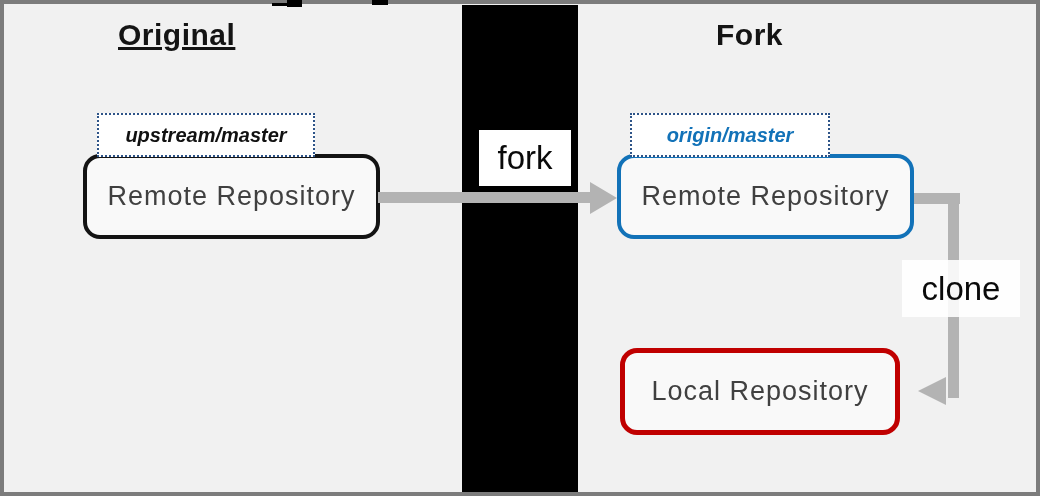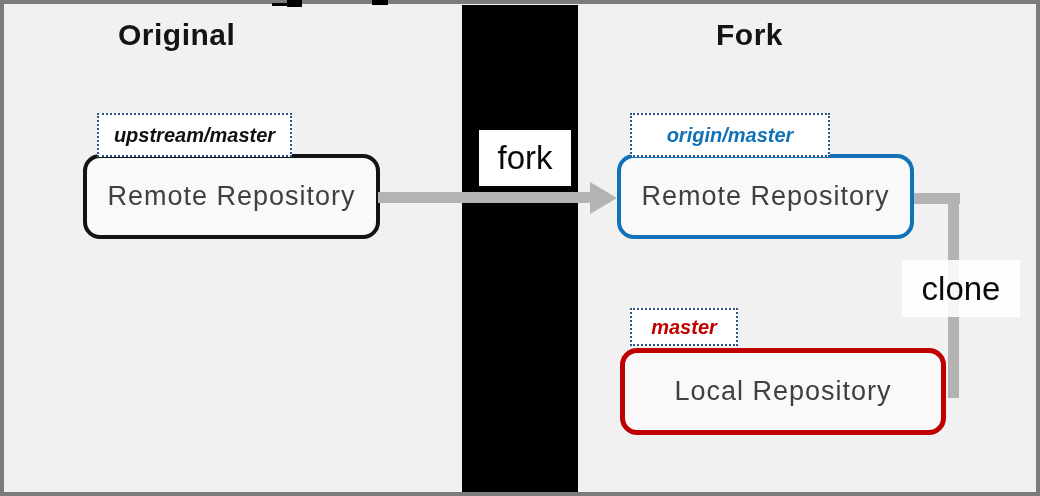--- a/index.html
+++ b/index.html
@@ -4,28 +4,28 @@
 <style>
   html,body{margin:0;padding:0;background:#fff;font-family:"Liberation Sans",sans-serif;}
   #stage{position:relative;width:1040px;height:496px;overflow:hidden;background:#fff;}
   .frame{position:absolute;left:0;top:0;right:0;bottom:0;background:#f1f1f1;border:4px solid #7c7c7c;box-sizing:border-box;}
   .black-bar{position:absolute;left:462px;top:5px;width:116px;height:487px;background:#000;}
   .frag{position:absolute;background:#000;}
   .frag1{left:272px;top:3px;width:22px;height:3px;}
   .frag2{left:287px;top:0;width:15px;height:7px;}
   .frag3{left:372px;top:0;width:16px;height:5px;}
   .heading{position:absolute;top:18px;font-size:30px;font-weight:600;color:#141414;letter-spacing:0.5px;}
-  .heading-original{left:118px;}
+  .heading-original{left:118px;text-decoration:underline;}
   .heading-fork{left:716px;}
   .repo-box{position:absolute;box-sizing:border-box;border-radius:17px;background:#f9f9f9;display:flex;align-items:center;justify-content:center;font-size:27px;color:#404040;letter-spacing:1px;text-align:right;}
   .repo-left{left:83px;top:154px;width:297px;height:85px;border:4px solid #131313;}
   .repo-right{left:617px;top:154px;width:297px;height:85px;border:4px solid #1272b8;}
-  .repo-local{left:620px;top:348px;width:326px;height:87px;border:5px solid #c00000;}
+  .repo-local{left:620px;top:348px;width:280px;height:87px;border:5px solid #c00000;}
   .branch-label{position:absolute;box-sizing:border-box;background:#ffffff;border:2px dotted #2e5488;display:flex;align-items:center;justify-content:center;font-size:20px;font-weight:bold;font-style:italic;color:#111;z-index:5;}
-  .lbl-upstream{left:97px;top:113px;width:195px;height:44px;font-style:italic;}
+  .lbl-upstream{left:97px;top:113px;width:218px;height:44px;font-style:italic;}
   .lbl-origin{left:630px;top:113px;width:200px;height:44px;color:#1272b8;}
   .lbl-master{left:630px;top:308px;width:108px;height:38px;color:#c00000;}
   .arrow-seg{position:absolute;background:#b3b3b3;}
   .fork-shaft{left:378px;top:192px;width:212px;height:11px;z-index:2;}
   .fork-head{position:absolute;left:590px;top:182px;width:0;height:0;border-top:16px solid transparent;border-bottom:16px solid transparent;border-left:27px solid #b3b3b3;z-index:2;}
   .clone-hseg{left:913px;top:193px;width:47px;height:11px;}
   .clone-vseg{left:948px;top:193px;width:11px;height:205px;}
   .clone-head{position:absolute;left:918px;top:377px;width:0;height:0;border-top:14px solid transparent;border-bottom:14px solid transparent;border-right:28px solid #b3b3b3;}
   .float-label{position:absolute;display:flex;align-items:center;justify-content:center;font-size:33px;color:#0a0a0a;z-index:4;}
   .fork-label{left:479px;top:130px;width:92px;height:56px;background:#ffffff;}
@@ -66,17 +66,14 @@
   <div class="repo-box repo-right">
     <span>Remote Repository</span>
   </div>
   <div class="branch-label lbl-origin">
     <span>origin/master</span>
   </div>
 
   <div class="repo-box repo-local">
     <span>Local Repository</span>
   </div>
-  <div class="branch-label lbl-master">
-    <span>master</span>
-  </div>
 
 </div>
 
 </body></html>

